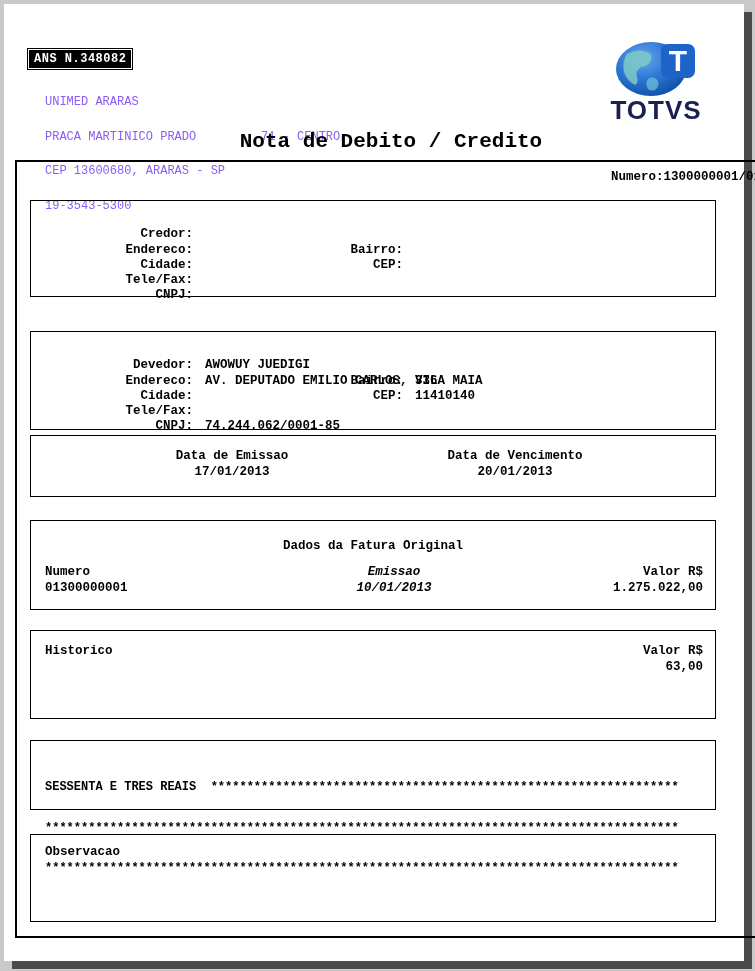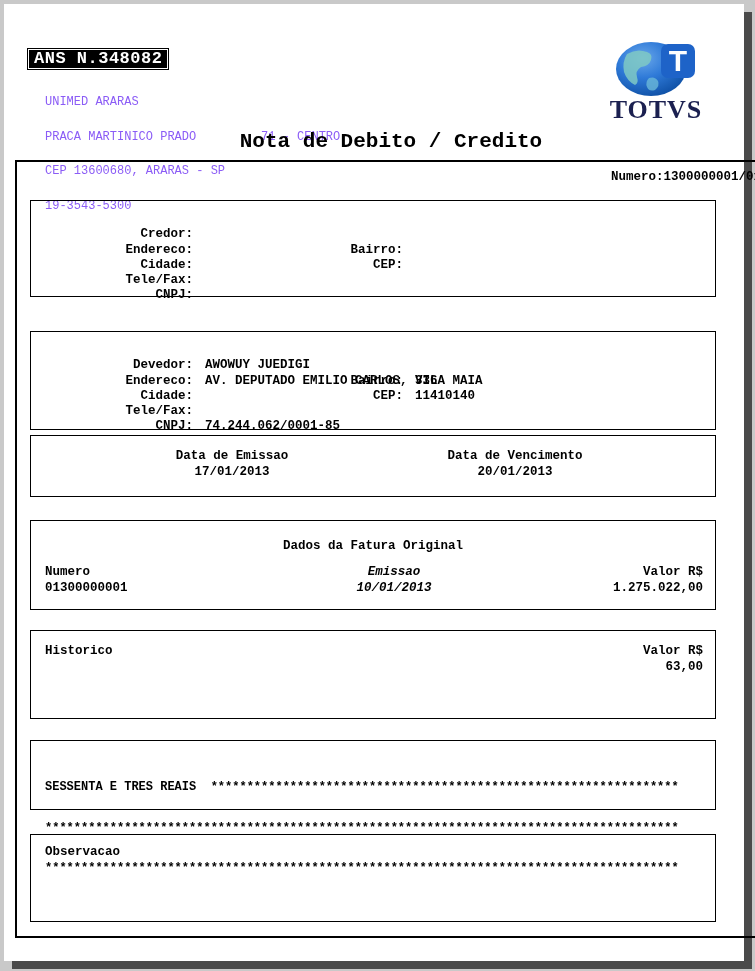--- a/index.html
+++ b/index.html
@@ -13,39 +13,39 @@
   .page{
     position:absolute;left:4px;top:4px;
     width:740px;height:957px;
     background:#ffffff;
     box-shadow:8px 8px 0 0 #4a4a4a;
   }
   
   .ans-badge{
     position:absolute;left:24px;top:45px;
     background:#000;color:#fff;
-    font-weight:bold;font-size:17px;line-height:16px;
+    font-weight:bold;font-size:12px;line-height:16px;
     padding:1px 5px;
     border:1px solid #fff;
     outline:1.5px solid #000;
     letter-spacing:0.5px;
   }
   .company{
     position:absolute;left:41px;top:70px;
     font-size:12px;line-height:11.5px;
     color:#8b5cf6;white-space:pre;
   }
   .company div{white-space:pre;}
   .logo{
     position:absolute;left:594px;top:36px;width:116px;
     text-align:center;
   }
   .logo-globe{display:block;margin:0 auto;}
   .logo-word{
-    font-family:Liberation Serif, serif;
+    font-family:Liberation Sans, sans-serif;
     font-weight:bold;font-size:26px;line-height:24px;
     color:#1b2050;letter-spacing:1px;margin-top:-2px;
   }
   .doc-title{
     position:absolute;left:30px;top:126px;width:714px;
     text-align:center;font-weight:bold;font-size:21px;color:#000;
   }
   
   .outer-box{
     position:absolute;left:11px;top:156px;

